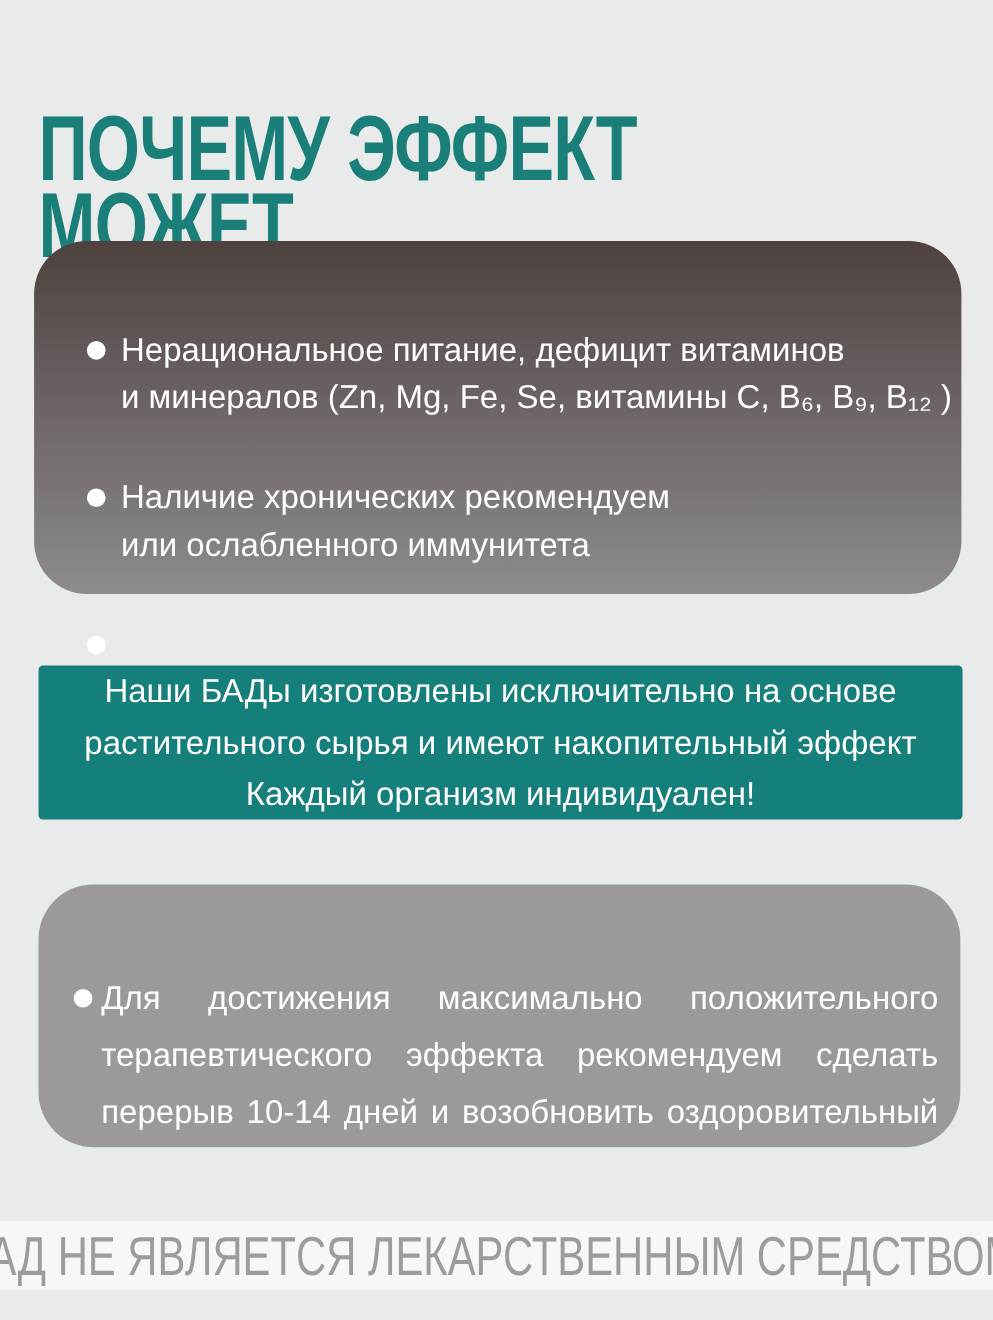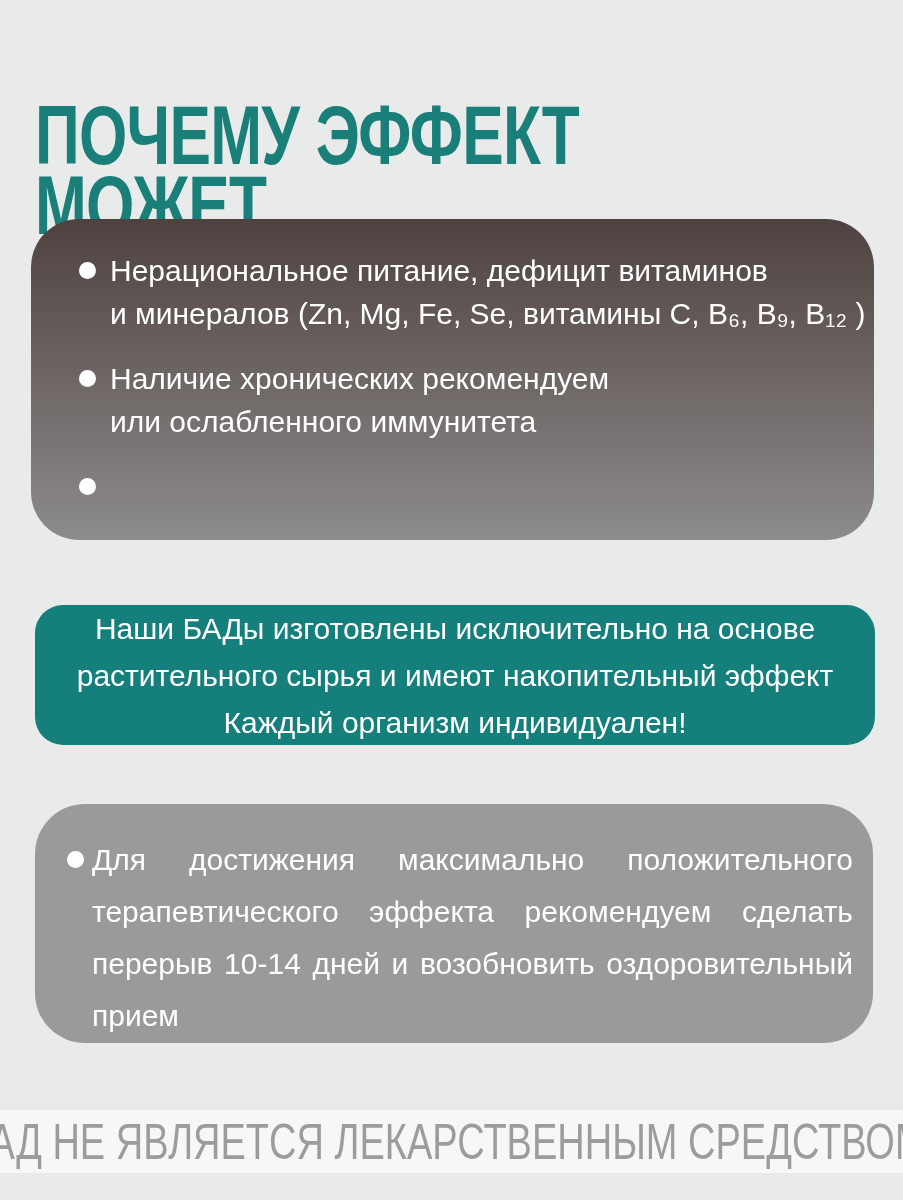--- a/index.html
+++ b/index.html
@@ -35,34 +35,35 @@
     padding: 30px 8px 0 48px;
   }
   .bullet-item {
     display: flex;
     align-items: flex-start;
     gap: 14px;
     margin-bottom: 22px;
     font-size: 30px;
     line-height: 43px;
     white-space: pre-line;
+    margin-top: 48px;
   }
   .bullet-dot {
     flex: none;
     width: 17px; height: 17px;
     border-radius: 50%;
     background: #ffffff;
     margin-top: 13px;
   }
 
   .card-teal {
     position: absolute;
     left: 35px; top: 605px;
     width: 840px; height: 140px;
-    border-radius: 28px;
+    border-radius: 4px;
     background: #157f7b;
     color: #ffffff;
     display: flex;
     align-items: center;
     justify-content: center;
   }
   .card-teal .teal-text {
     font-size: 30px;
     line-height: 47px;
     text-align: center;

